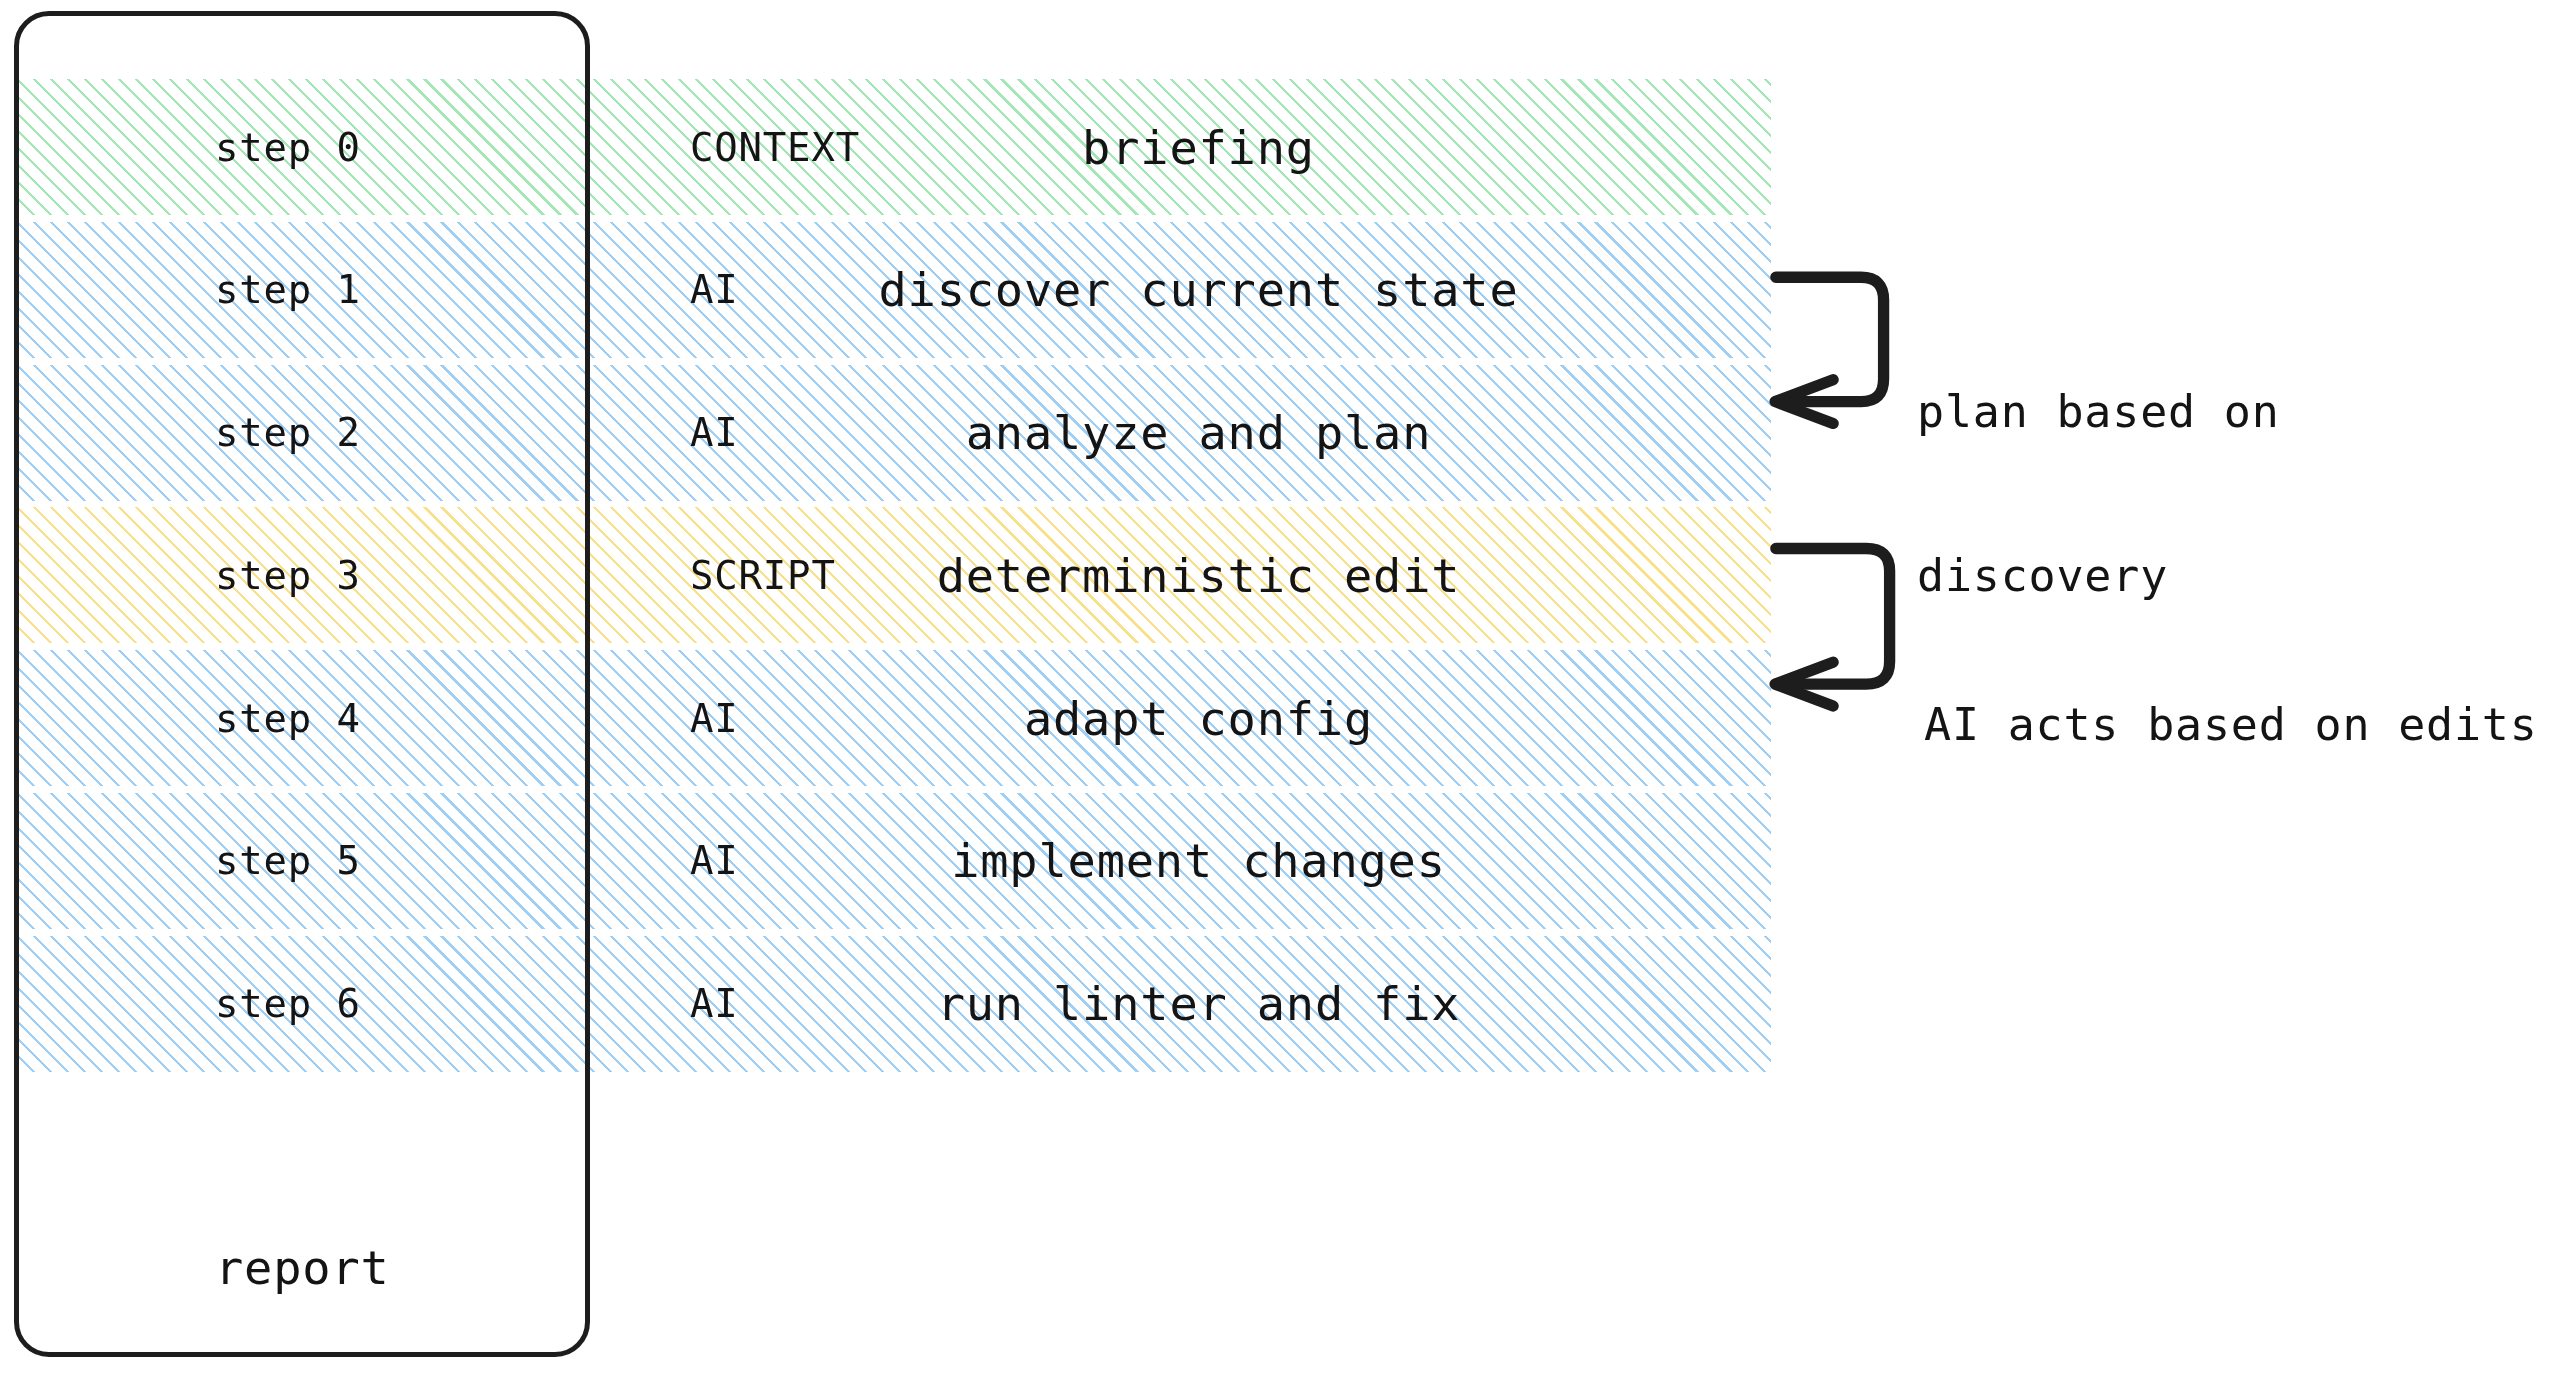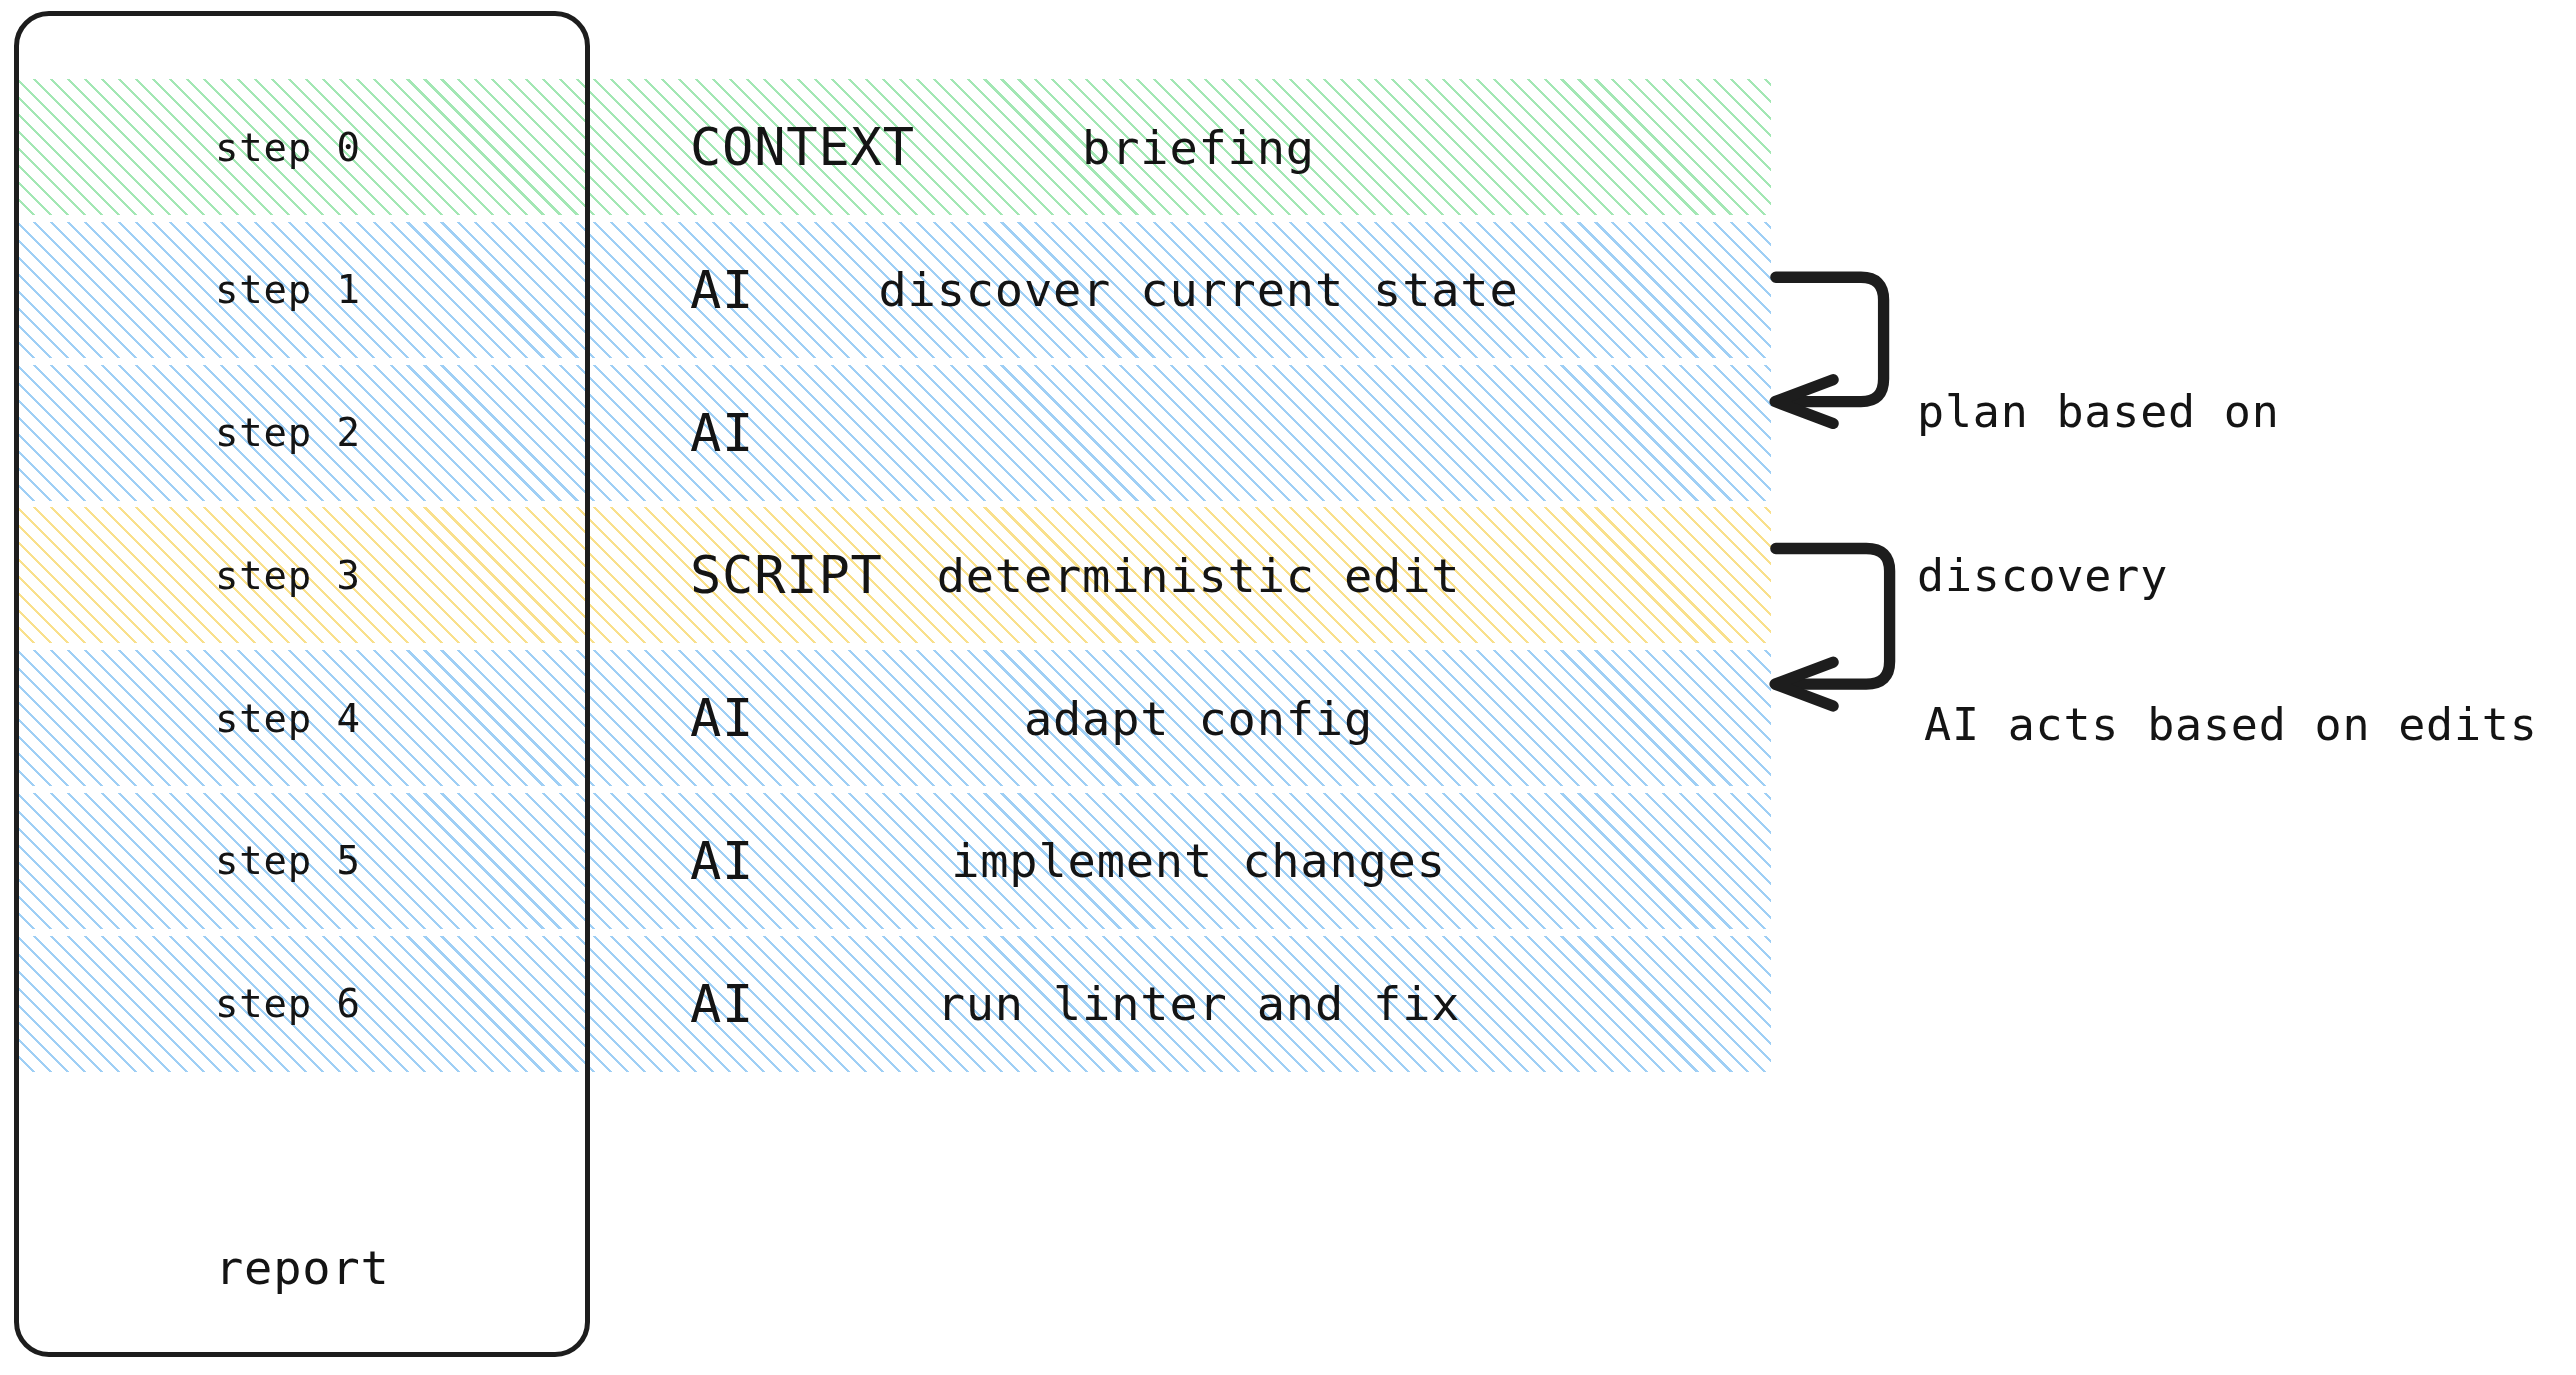--- a/index.html
+++ b/index.html
@@ -94,21 +94,21 @@
     color: #141414;
     letter-spacing: 0.8px;
     white-space: pre;
   }
 
   .cell-actor {
     position: absolute;
     left: 671px;
     width: 422px;
     text-align: left;
-    font-size: 52px;
+    font-size: 39px;
     color: #141414;
     letter-spacing: 0.8px;
     white-space: pre;
   }
 
   .cell-desc {
     position: absolute;
     right: 0px;
     width: 1145px;
     text-align: center;
@@ -180,20 +180,21 @@
 
     <div class="row blue">
       <span class="cell-step">step 1</span>
       <span class="cell-actor">AI</span>
       <span class="cell-desc">discover current state</span>
     </div>
 
     <div class="row blue">
       <span class="cell-step">step 2</span>
       <span class="cell-actor">AI</span>
+      <span class="cell-desc">analyze and plan</span>
     </div>
 
     <div class="row yellow">
       <span class="cell-step">step 3</span>
       <span class="cell-actor">SCRIPT</span>
       <span class="cell-desc">deterministic edit</span>
     </div>
 
     <div class="row blue">
       <span class="cell-step">step 4</span>

